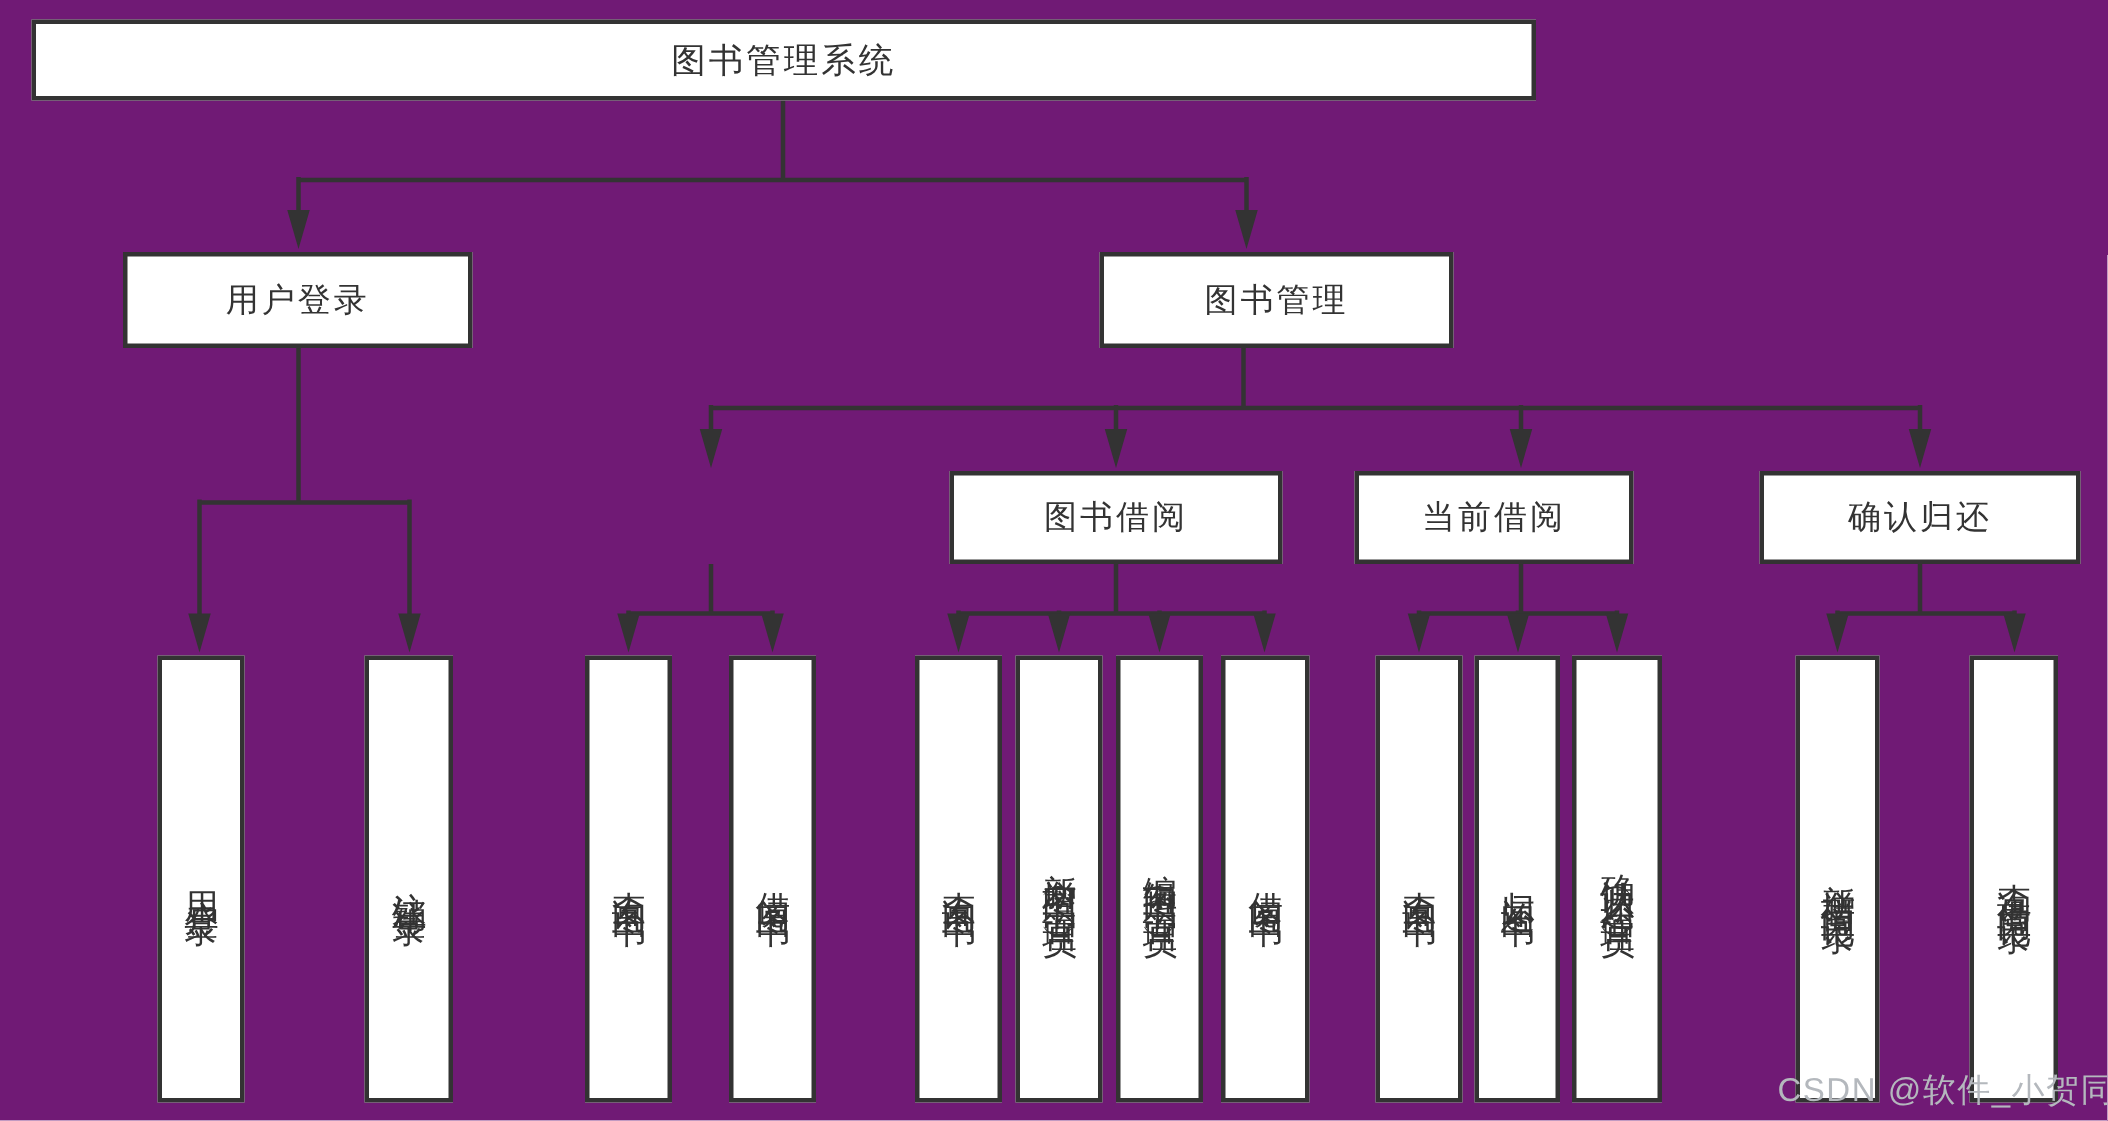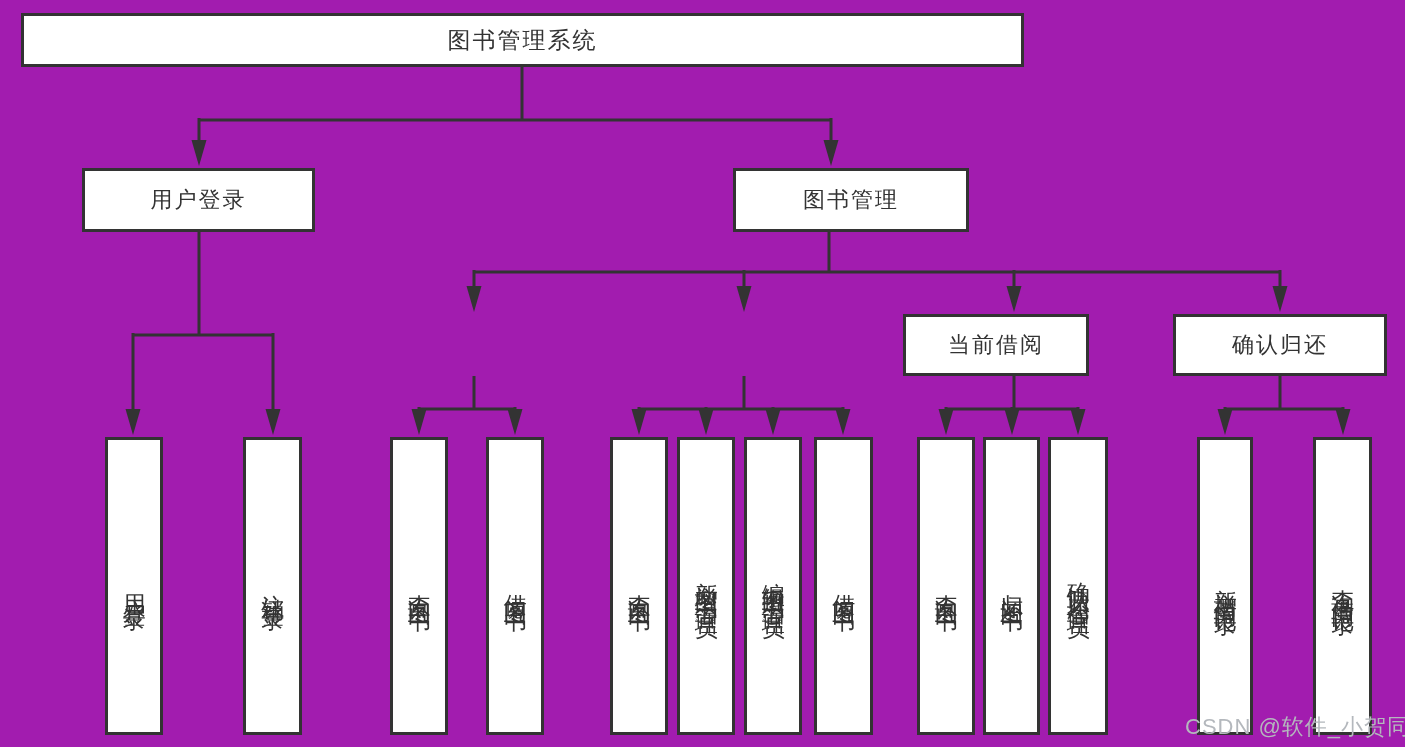--- a/index.html
+++ b/index.html
@@ -1,17 +1,17 @@
 <!DOCTYPE html>
 <html><head>
 <meta charset="utf-8">
 <style>
   html,body{margin:0;padding:0;background:#ffffff;}
   .canvas{
-    position:relative;width:1405px;height:747px;background:#a21caf;
+    position:relative;width:1405px;height:747px;background:#701a75;
     font-family:"Liberation Sans","DejaVu Sans",sans-serif;overflow:hidden;
   }
   .connectors{position:absolute;left:0;top:0;z-index:1;}
   .box{
     position:absolute;box-sizing:border-box;border:3px solid #333333;background:#ffffff;
     display:flex;align-items:center;justify-content:center;color:#333333;z-index:2;
   }
   .hbox span{font-size:22px;letter-spacing:2px;white-space:nowrap;}
   .root span{font-size:23px;}
   .leaf .vtext{
@@ -65,20 +65,23 @@
     <span>图书管理系统</span>
   </div>
 
   <div class="box hbox" style="left:82px;top:168px;width:233px;height:64px">
     <span>用户登录</span>
   </div>
   <div class="box hbox" style="left:733px;top:168px;width:236px;height:64px">
     <span>图书管理</span>
   </div>
 
+  <div class="box hbox" style="left:633px;top:314px;width:222px;height:62px">
+    <span>图书借阅</span>
+  </div>
   <div class="box hbox" style="left:903px;top:314px;width:186px;height:62px">
     <span>当前借阅</span>
   </div>
   <div class="box hbox" style="left:1173px;top:314px;width:214px;height:62px">
     <span>确认归还</span>
   </div>
 
   <div class="box leaf" style="left:105px;top:437px;width:58px;height:298px">
     <span class="vtext">用户登录</span>
   </div>

